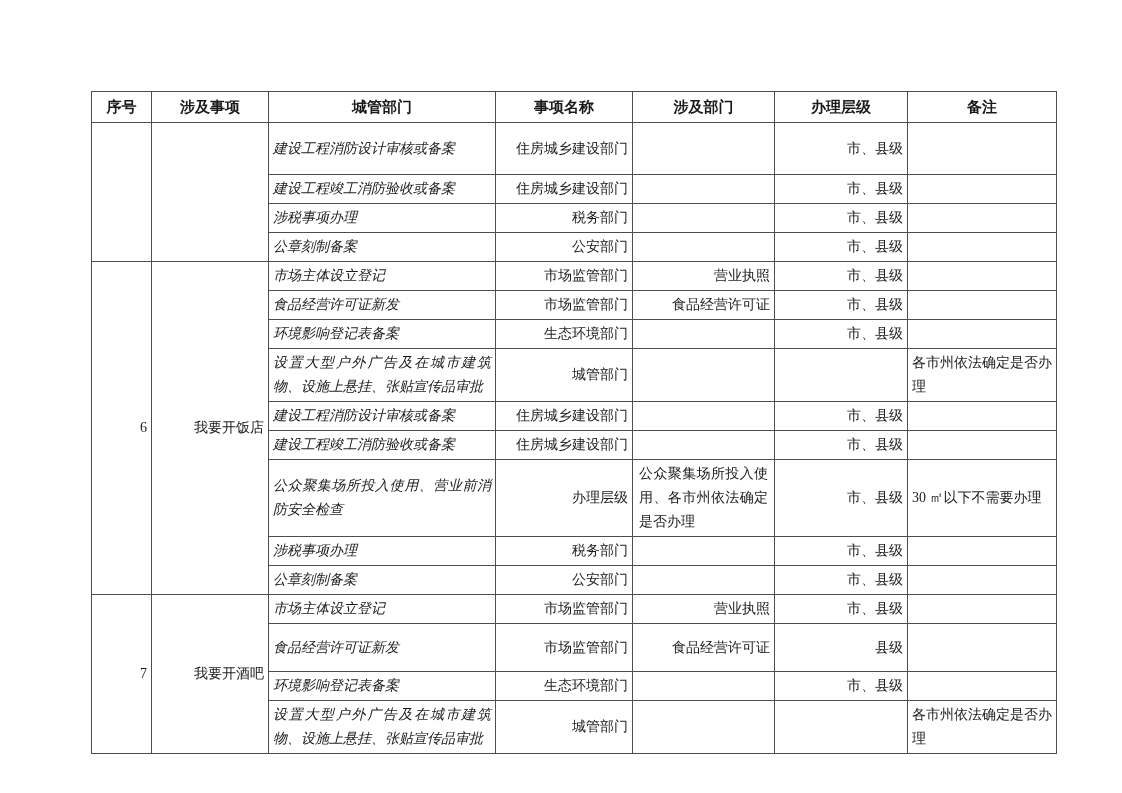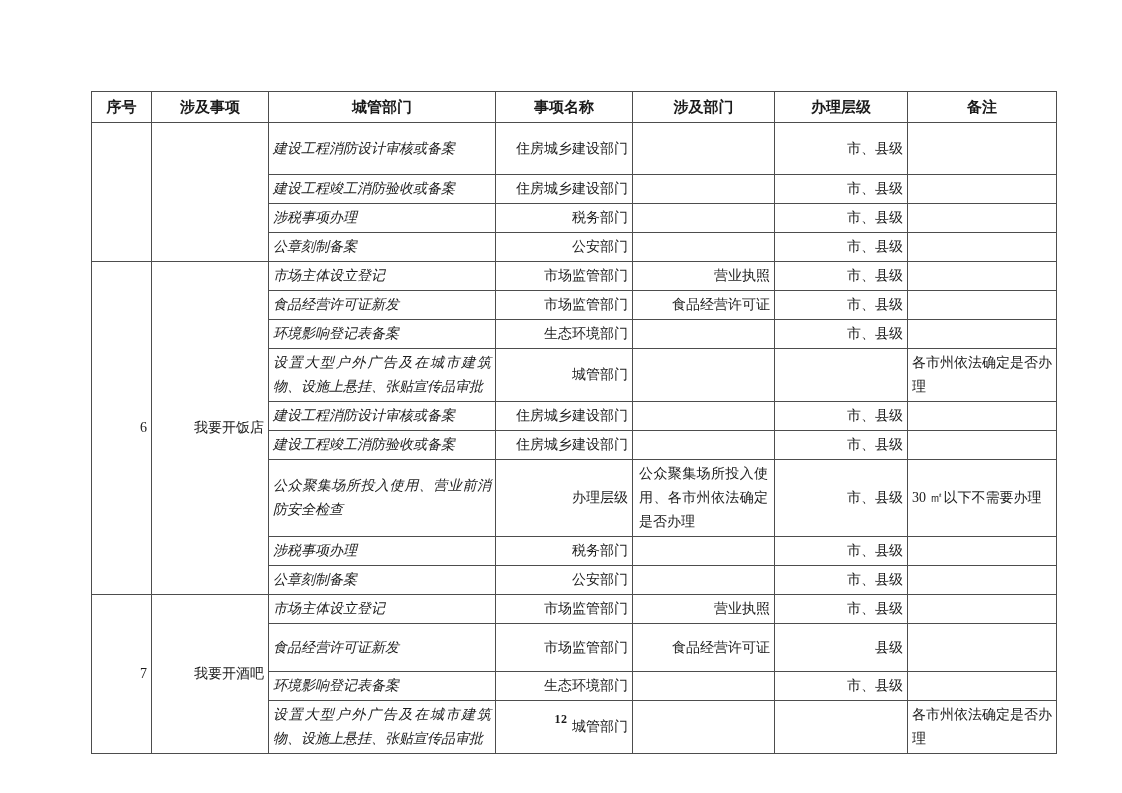--- a/index.html
+++ b/index.html
@@ -223,14 +223,13 @@
       <tr class="rh52">
         <td class="c-matter">设置大型户外广告及在城市建筑物、设施上悬挂、张贴宣传品审批</td>
         <td class="c-dept">城管部门</td>
         <td class="c-lic"></td>
         <td class="c-level"></td>
         <td class="c-remark">各市州依法确定是否办理</td>
       </tr>
     </tbody>
   </table>
 
-  <div class="page-number">12</div>
 </div>
 
 </body></html>

